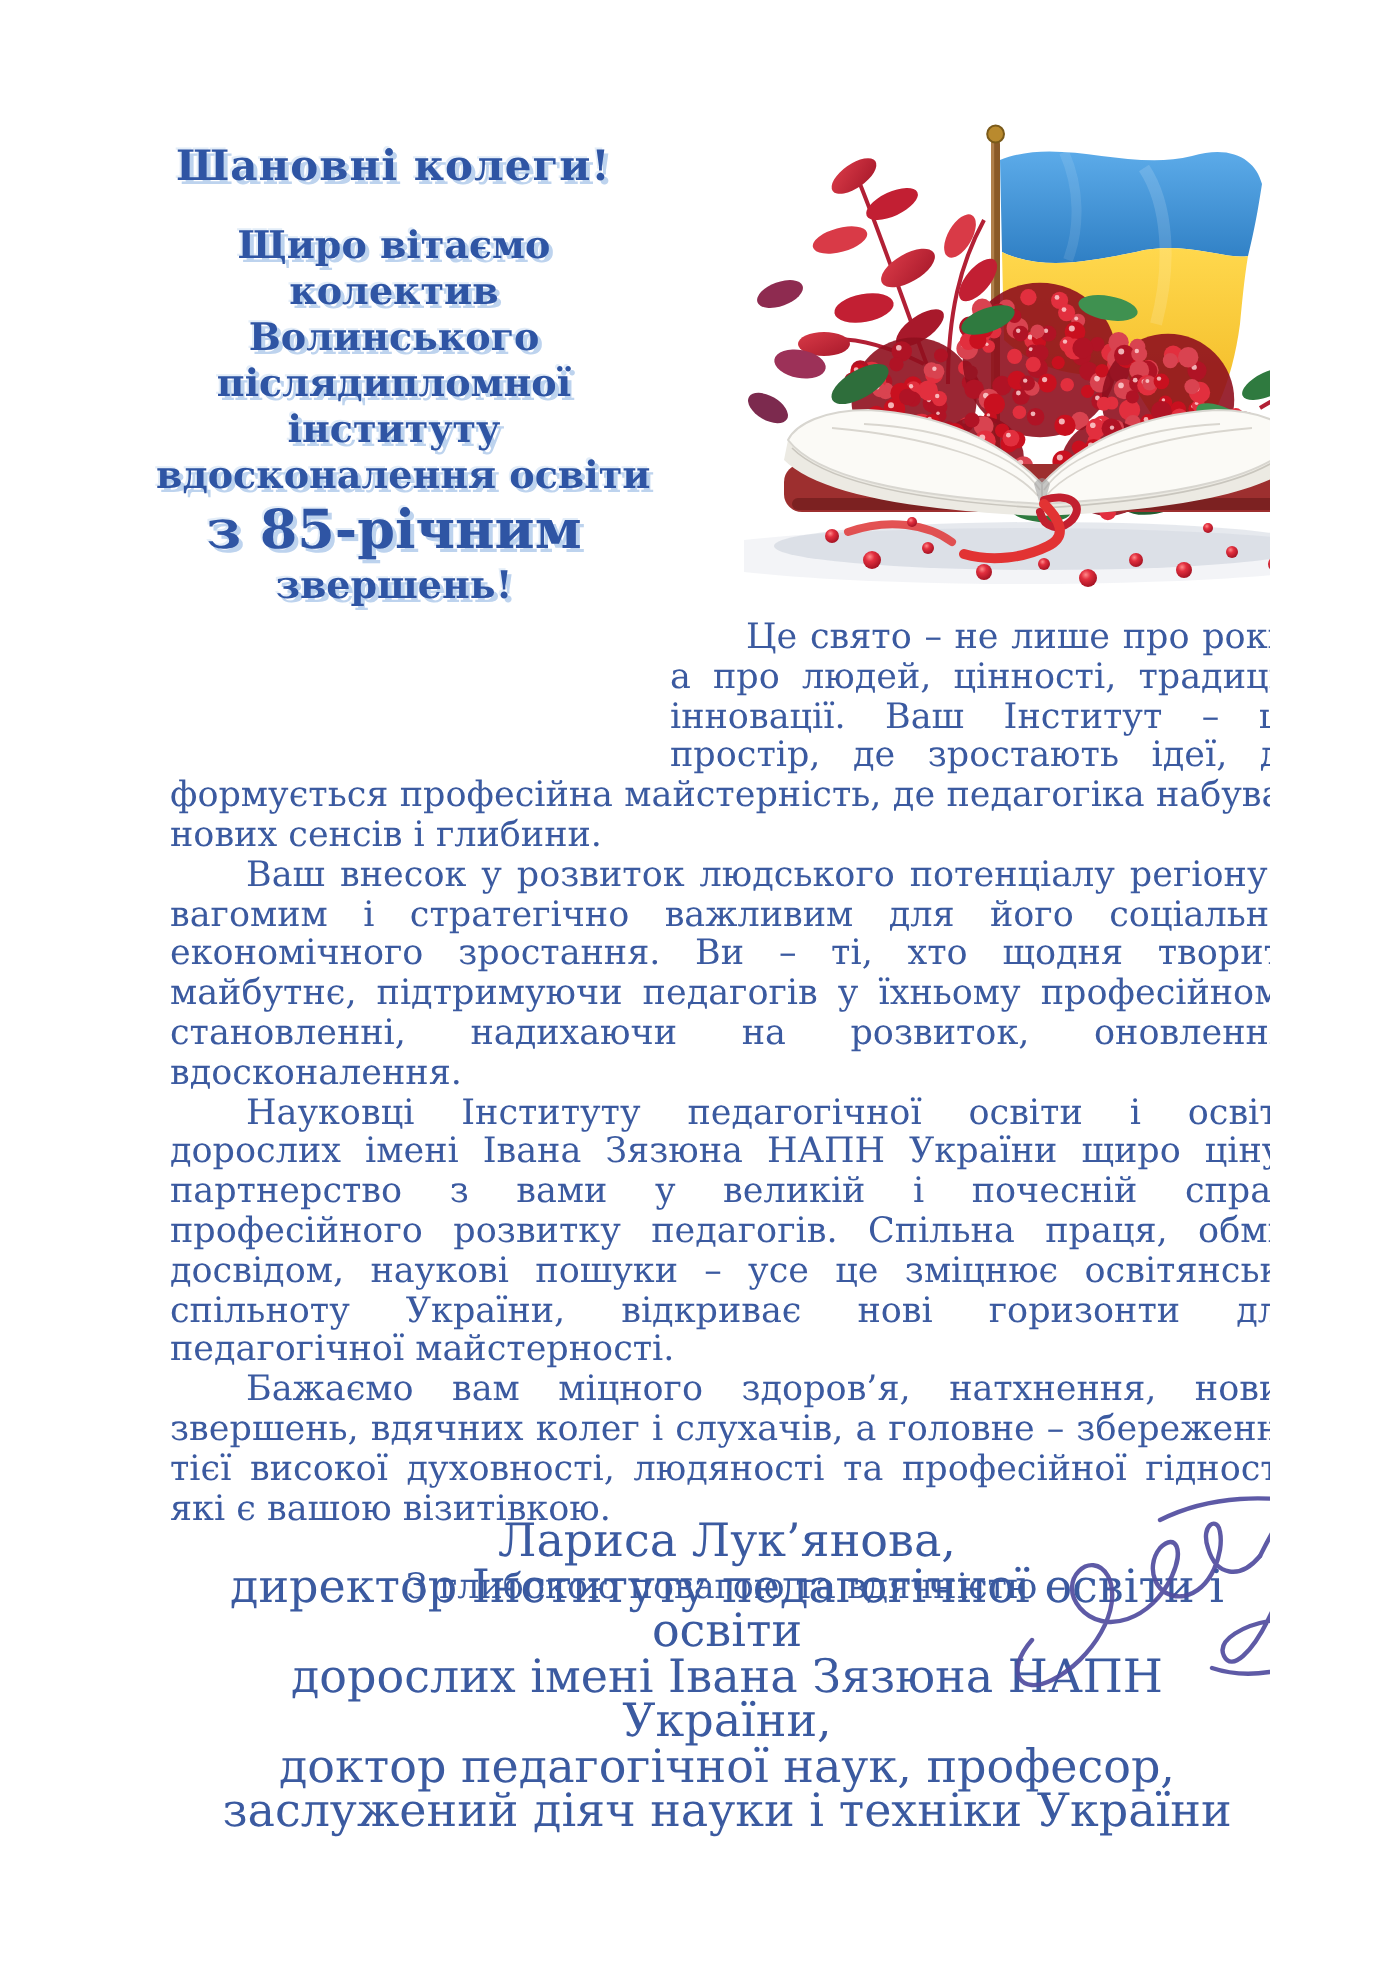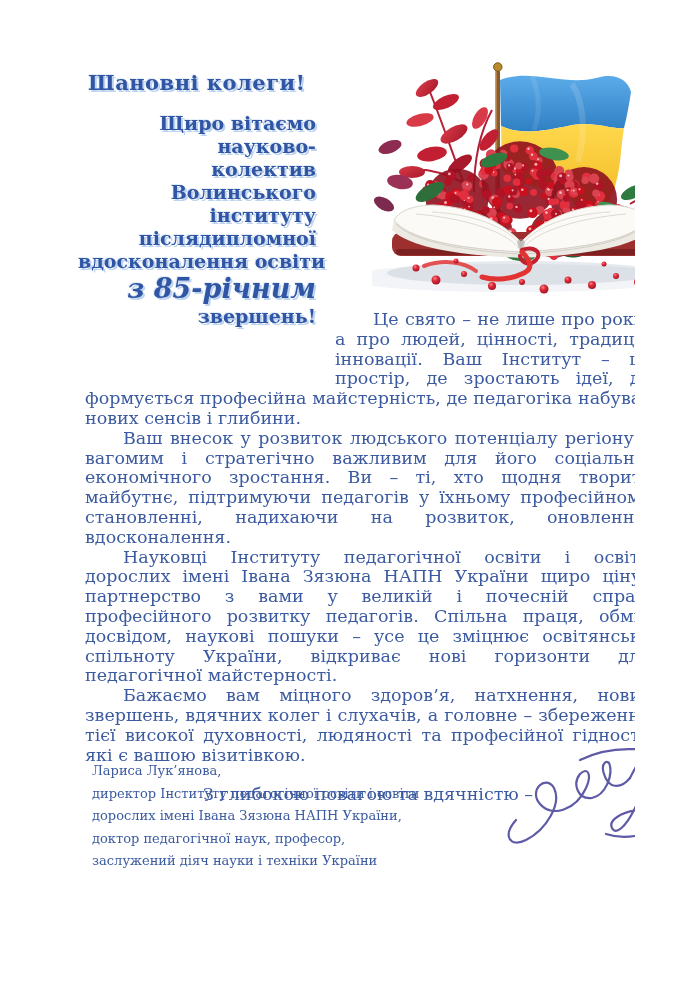--- a/index.html
+++ b/index.html
@@ -16,63 +16,62 @@
   }
   
   .salutation{
     position:absolute;left:88px;top:70px;
     font-size:21px;font-weight:bold;color:var(--accent);
     text-shadow:2px 2px 0 var(--heading-shadow),-1px -1px 0 #e3edf8;
     letter-spacing:.5px;white-space:nowrap;
   }
   .greeting{
     position:absolute;left:78px;top:112px;width:238px;
-    text-align:right;color:var(--accent);font-weight:bold;
+    text-align:center;color:var(--accent);font-weight:bold;
   }
   .greeting div{
     font-size:19px;line-height:23px;white-space:nowrap;
     text-shadow:2px 2px 0 var(--heading-shadow),-1px -1px 0 #e3edf8;
   }
-  .greeting div.big{font-size:27px;line-height:32px;font-style:italic;}
+  .greeting div.big{font-size:27px;line-height:32px;}
   
   .illustration{position:absolute;left:372px;top:42px;width:328px;height:258px;}
   
   .body-text{
     position:absolute;left:85px;top:310px;width:566px;
     color:var(--body-color);font-size:17.5px;line-height:19.8px;
     text-align:justify;
   }
   .wrap-spacer{float:left;width:250px;height:60px;}
   .paragraphs p{margin:0;padding:0;text-indent:38px;}
   .closing{margin:20px 0 0 0;text-indent:0;text-align:center;}
   
   .sig-block{
     position:absolute;left:92px;top:760px;
-    color:var(--body-color);font-size:13px;line-height:22.5px;
+    color:var(--body-color);font-size:23px;line-height:22.5px;text-align:center;
   }
   .sig-svg{position:absolute;left:488px;top:738px;width:185px;height:125px;}
   .stray-j{
     position:absolute;left:659px;top:804px;font-size:13px;color:#474b55;
     font-family:"DejaVu Serif",serif;
   }
 </style>
 </head>
 <body>
 
 <div class="page">
 
   <div class="salutation">Шановні колеги!</div>
 
   <div class="greeting">
       <div>Щиро вітаємо</div>
-      <div>науково-</div>
       <div>колектив</div>
       <div>Волинського</div>
+      <div>післядипломної</div>
       <div>інституту</div>
-      <div>післядипломної</div>
       <div>вдосконалення освіти</div>
       <div class="big">з 85-річним</div>
       <div>звершень!</div>
     </div>
 
   <div class="illustration">
     <svg width="328" height="258" viewBox="0 0 328 258">
       <defs>
         <radialGradient id="berryGrad" cx="38%" cy="32%" r="75%">
           <stop offset="0%" stop-color="#ff8a8a"></stop>

